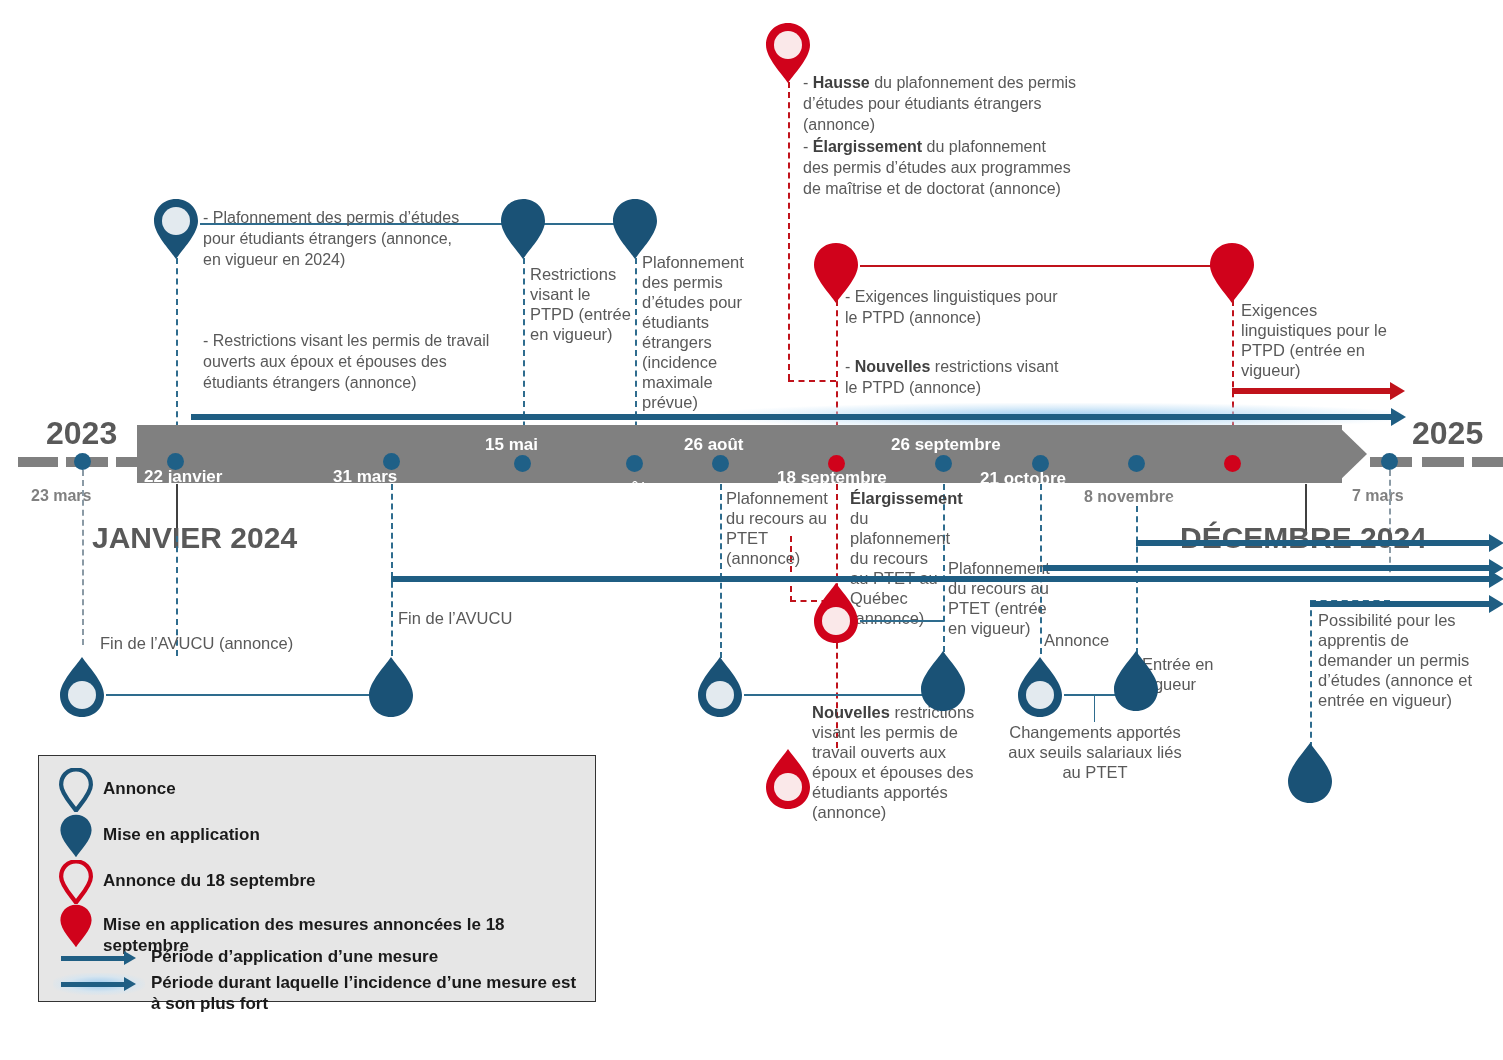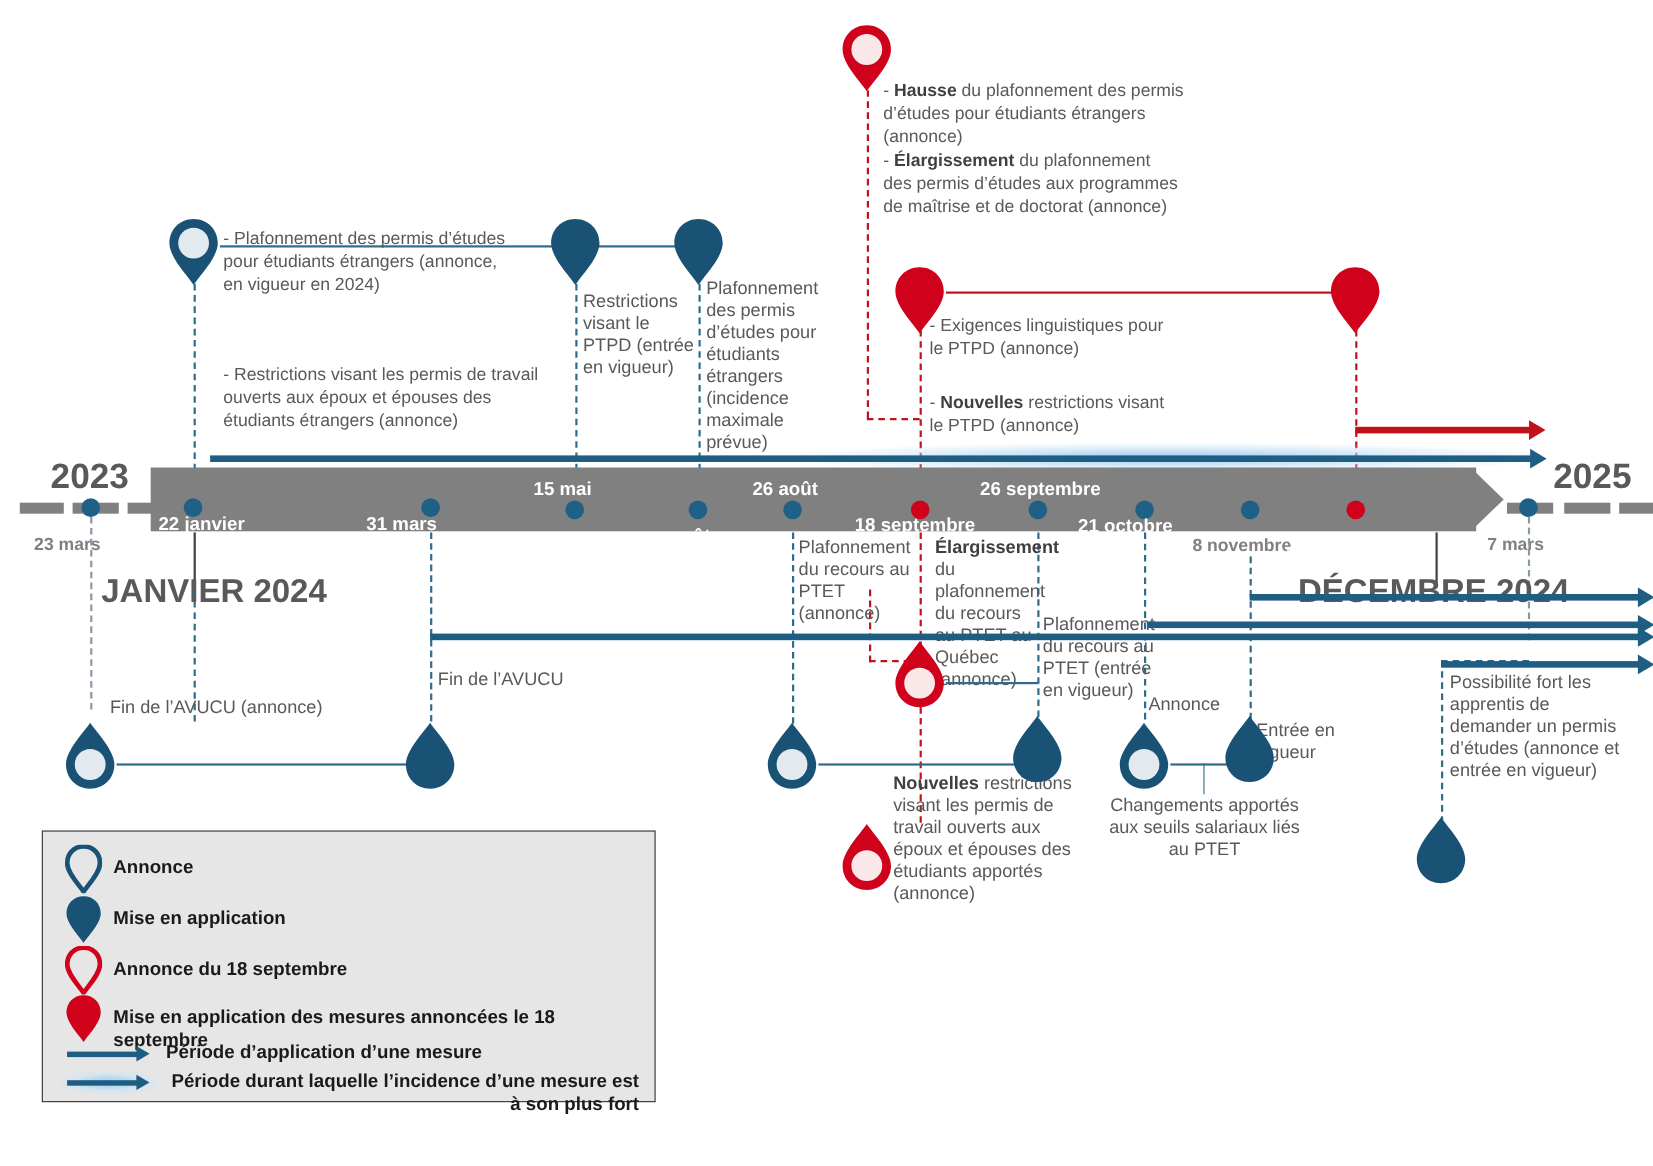--- a/index.html
+++ b/index.html
@@ -139,20 +139,23 @@
   <div class="callout" style="left:845px;top:356px;width:225px;">
     <span>- </span><b>Nouvelles</b><span> restrictions visant le PTPD (annonce)</span>
   </div>
 
   <div class="pin" style="left:1208px;top:242px;">
     <svg viewBox="0 0 48 62">
         <path d="M24 1 C11 1 2 11 2 23 C2 36 18 52 24 61 C30 52 46 36 46 23 C46 11 37 1 24 1 Z" fill="#D0021B"></path>
       </svg>
   </div>
   <div class="vline red" style="left:1232px;top:300px;height:148px;"></div>
+  <div class="callout sm" style="left:1241px;top:300px;width:148px;">
+    <span>Exigences linguistiques pour le PTPD (entrée en vigueur)</span>
+  </div>
 
   <div class="arrow red" style="left:1232px;top:388px;width:160px;">
     <span class="tip"></span>
   </div>
   <div class="glow" style="left:716px;top:403px;width:688px;"></div>
   <div class="arrow" style="left:191px;top:414px;width:1202px;">
     <span class="tip"></span>
   </div>
 
   <div class="year-label" style="left:46px;top:415px;">2023</div>
@@ -245,21 +248,21 @@
     <span>Annonce</span>
   </div>
   <div class="callout sm" style="left:1142px;top:612px;width:86px;margin-top:42px;">
     <span>Entrée en vigueur</span>
   </div>
   <div class="callout sm" style="left:1006px;top:722px;width:178px;text-align:center;">
     <span>Changements apportés aux seuils salariaux liés au PTET</span>
   </div>
 
   <div class="callout sm" style="left:1318px;top:610px;width:160px;">
-    <span>Possibilité fort les apprentis de demander un permis d’études (annonce et entrée en vigueur)</span>
+    <span>Possibilité pour les apprentis de demander un permis d’études (annonce et entrée en vigueur)</span>
   </div>
 
   <div class="callout sm" style="left:100px;top:633px;width:220px;">
     <span>Fin de l’AVUCU (annonce)</span>
   </div>
   <div class="callout sm" style="left:398px;top:608px;width:160px;">
     <span>Fin de l’AVUCU</span>
   </div>
 
   <div class="arrow" style="left:1136px;top:540px;width:355px;">
@@ -369,19 +372,19 @@
 
     <div class="lg-arrow" style="left:22px;top:200px;width:64px;">
       <span class="tip"></span>
     </div>
     <div class="lg-text" style="left:112px;top:190px;font-weight:bold;">Période d’application d’une mesure</div>
 
     <div class="lg-glow" style="left:14px;top:217px;width:92px;"></div>
     <div class="lg-arrow" style="left:22px;top:226px;width:64px;">
       <span class="tip"></span>
     </div>
-    <div class="lg-text" style="left:112px;top:216px;font-weight:bold;width:430px;text-align:right;">
+    <div class="lg-text" style="left:112px;top:216px;font-weight:bold;width:430px;">
       <span>Période durant laquelle l’incidence d’une mesure est</span><br>
       <span>à son plus fort</span>
     </div>
   </div>
 
 </div>
 
 </body></html>

